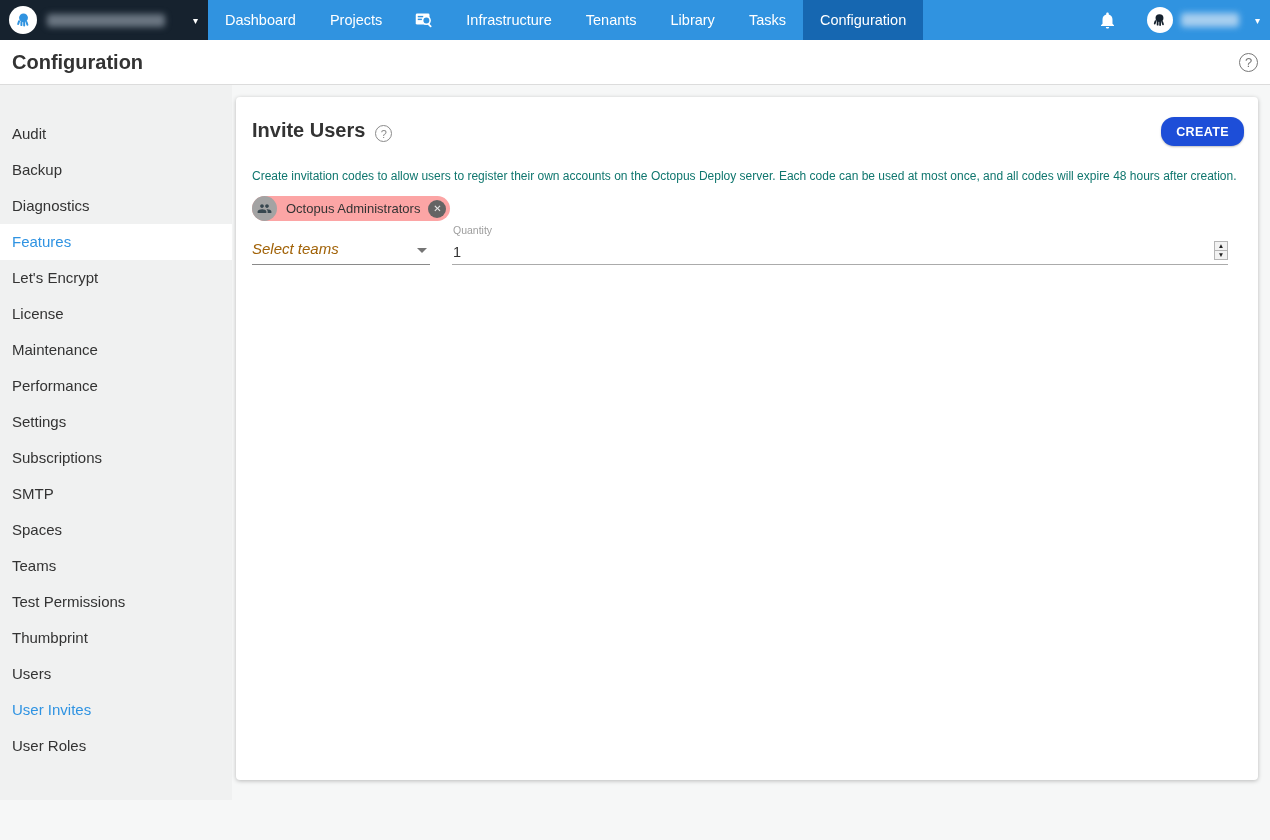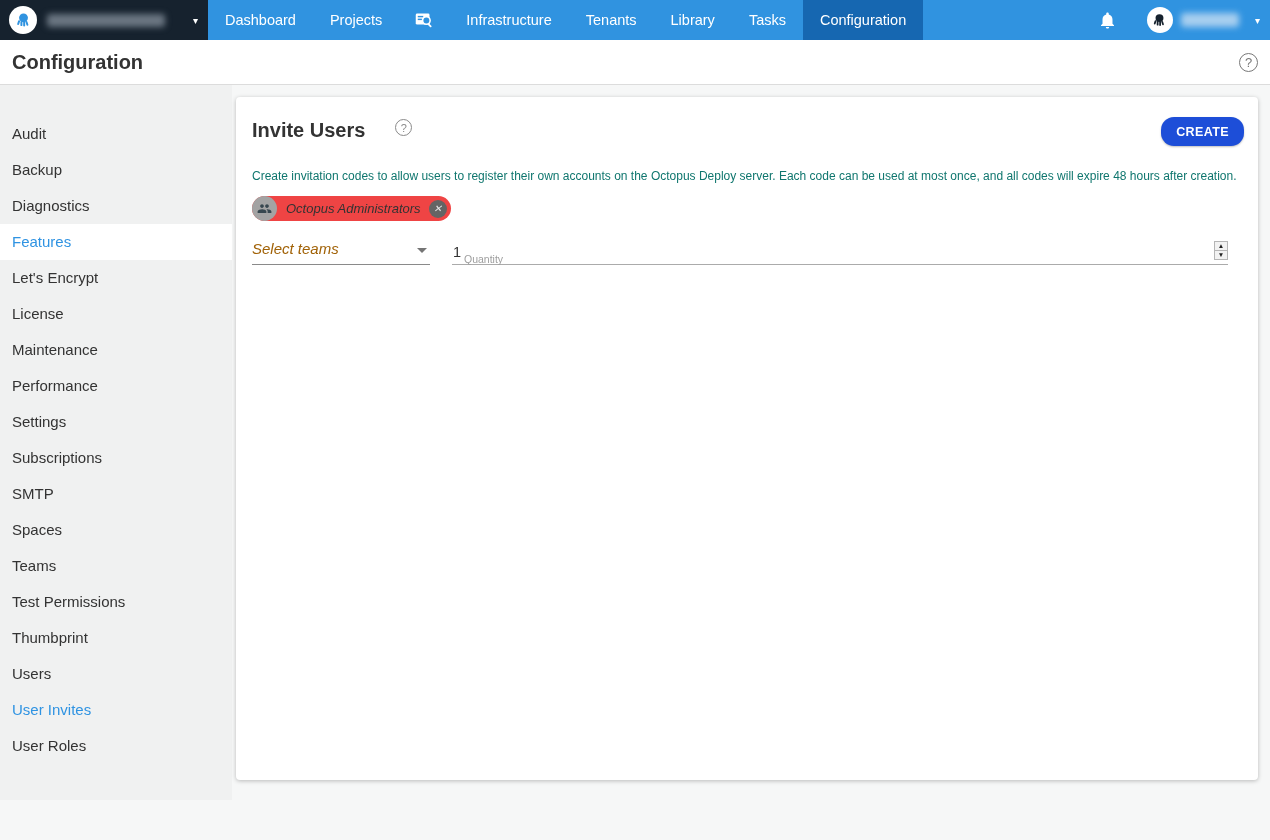--- a/index.html
+++ b/index.html
@@ -42,51 +42,51 @@
   .sidebar { position:absolute; left:0; top:0; width:232px; height:715px;
     background:#f0f1f1; padding-top:31px; }
   .side-item { height:36px; line-height:36px; padding-left:12px; font-size:15px;
     color:#333; cursor:pointer; white-space:nowrap; }
   .side-item.highlight { background:#fff; color:#2f93e2; }
   .side-item.current { color:#2f93e2; }
 
   
   .card { position:absolute; left:236px; top:12px; width:1022px; height:683px;
     background:#fff; border-radius:4px; box-shadow:0 1px 4px rgba(0,0,0,.25); }
-  .card-title-row { display:flex; align-items:flex-start; padding:22px 16px 0 16px;gap:20px; }
+  .card-title-row { display:flex; align-items:flex-end; padding:22px 16px 0 16px; }
   .card-title { font-size:20px; color:#333; }
   .card-help { width:17px; height:17px; border:1.4px solid #8a8a8a; border-radius:50%;
     color:#8a8a8a; font-size:11px; display:flex; align-items:center; justify-content:center;
     margin-left:10px; cursor:pointer; }
   .create-btn { position:absolute; top:20px; right:14px; height:29px; padding:0 15px;
     background:#1d4ed8; color:#fff; border:none; border-radius:13px; font-size:12.5px;
     font-weight:bold; letter-spacing:.4px; font-family:"Liberation Sans",sans-serif;
     box-shadow:0 1px 2px rgba(0,0,0,.25); cursor:pointer; }
   .description { margin:27px 16px 0 16px; font-size:12px; color:#0f766e; }
 
   .chip-row { margin:13px 16px 0 16px; }
-  .chip { display:inline-flex; align-items:center; background:#ef4444; border-radius:13px;
-    height:25px; padding-right:4px;font-style:italic; }
+  .chip { display:inline-flex; align-items:center; background:#fca5a5; border-radius:13px;
+    height:25px; padding-right:4px; }
   .chip-avatar { width:25px; height:25px; border-radius:50%; background:#a3a3a3;
     display:flex; align-items:center; justify-content:center; flex:none; }
   .chip-label { font-size:13px; color:#333; margin:0 8px 0 9px; }
   .chip-delete { width:18px; height:18px; border-radius:50%; background:#646464;
     color:#e8e8e8; font-size:10px; display:flex; align-items:center; justify-content:center;
     cursor:pointer; flex:none; }
 
   .fields-row { display:flex; margin:2px 30px 0 16px; height:42px; }
   .team-select { width:178px; margin-right:22px; position:relative;
     border-bottom:1px solid #8a8a8a; display:flex; align-items:flex-end;
     padding-bottom:7px; cursor:pointer; }
   .select-placeholder { font-size:15px; color:#a16207;font-style:italic; }
   .select-caret { position:absolute; right:3px; bottom:11px; width:0; height:0;
     border-left:5px solid transparent; border-right:5px solid transparent;
     border-top:5px solid #757575; }
   .quantity-field { flex:1; position:relative; border-bottom:1px solid #ababab; }
-  .q-label { position:absolute; top:1px; left:12px; font-size:10.5px; color:#9e9e9e;margin-top:29px; }
+  .q-label { position:absolute; top:1px; left:1px; font-size:10.5px; color:#9e9e9e; }
   .q-input { position:absolute; left:1px; bottom:4px; width:calc(100% - 20px);
     border:none; outline:none; font-size:14.5px; color:#333; background:transparent;
     font-family:"Liberation Sans",sans-serif; }
   .stepper { position:absolute; right:0; bottom:4px; width:14px; height:19px;
     border:1px solid #b5b5b5; background:#f2f2f2; display:flex; flex-direction:column; }
   .step-btn { flex:1; display:flex; align-items:center; justify-content:center;
     font-size:6.5px; color:#222; cursor:pointer; line-height:1; }
   .step-btn.up { border-bottom:1px solid #b5b5b5; }
 
   svg { display:block; }

